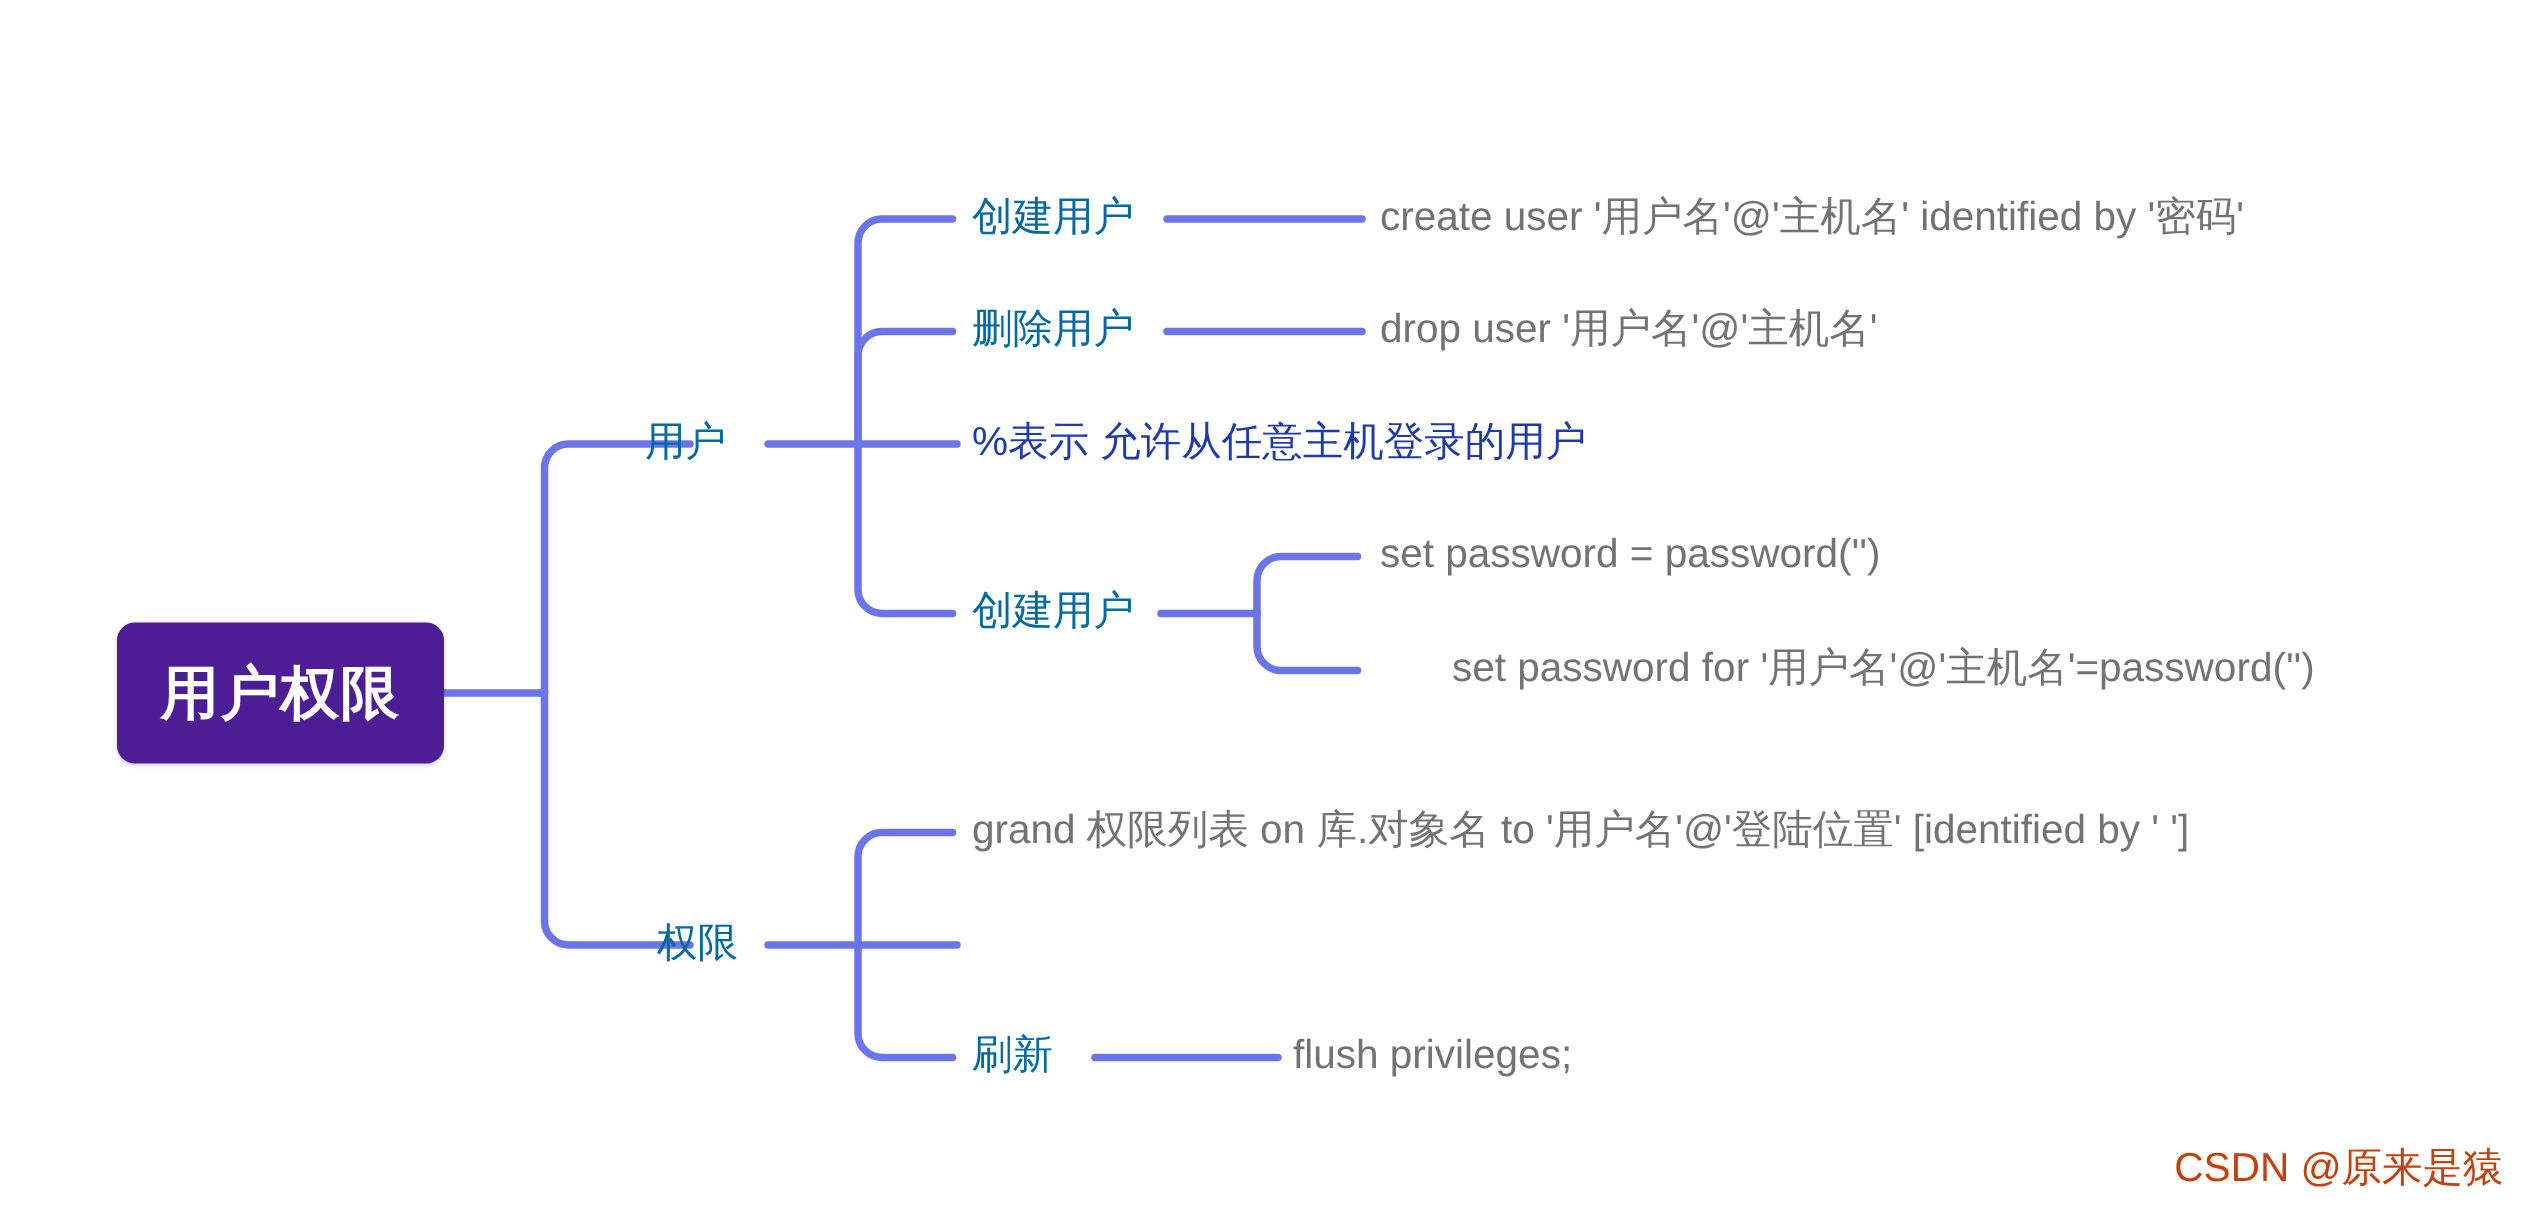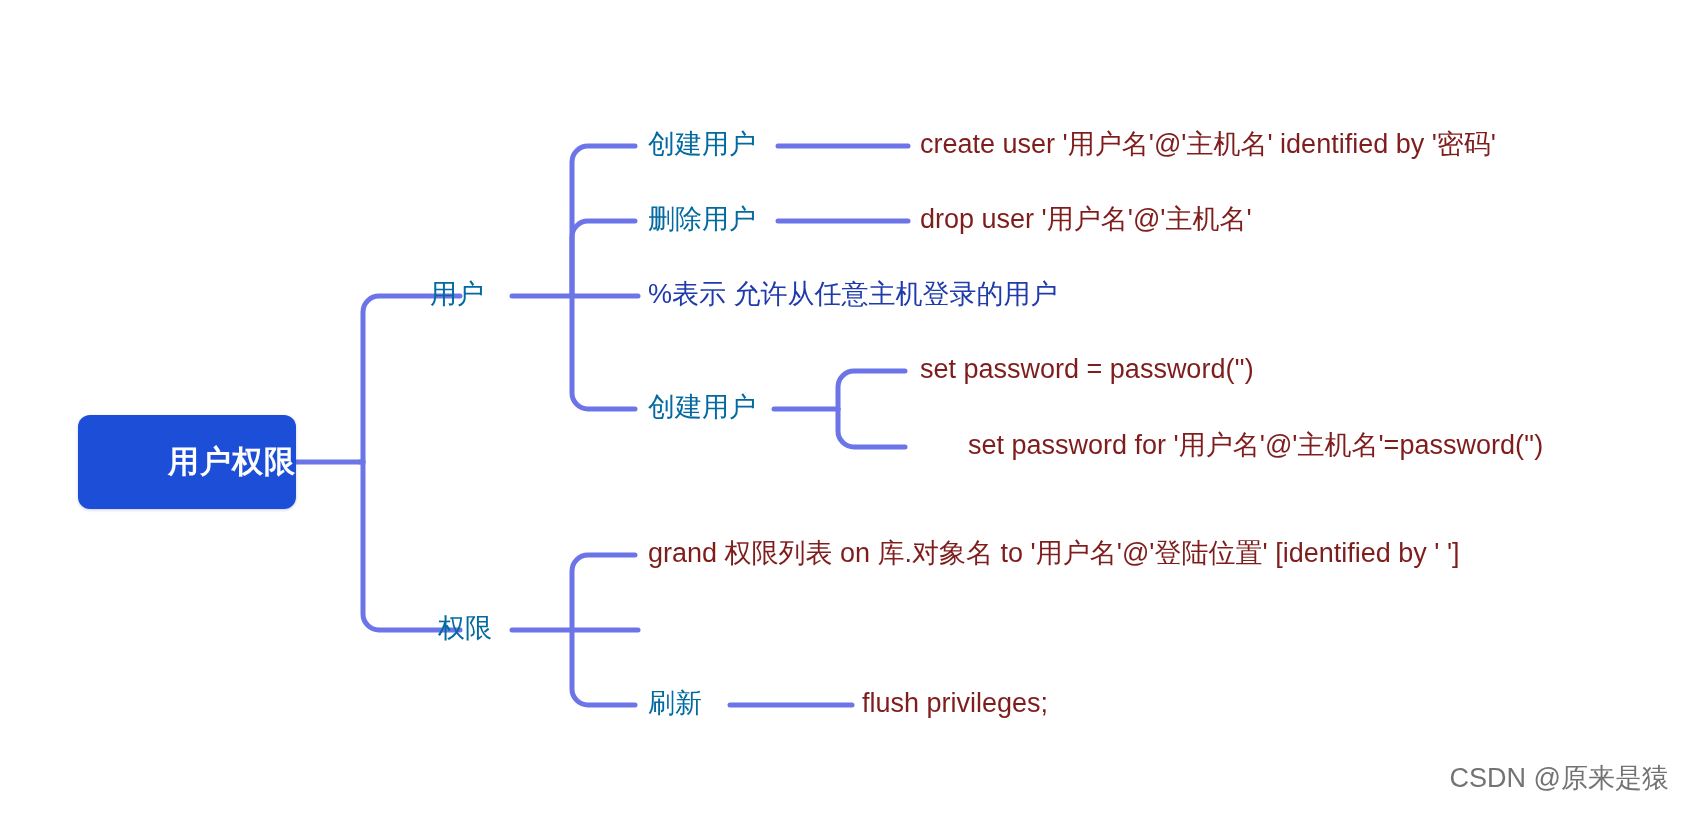--- a/index.html
+++ b/index.html
@@ -27,55 +27,55 @@
     left: 0; top: 0;
     width: 1697px;
     height: 820px;
     pointer-events: none;
   }
 
   .root-node {
     position: absolute;
     display: flex;
     align-items: center;
-    justify-content: flex-end;
-    background: #1d4ed8;
+    justify-content: center;
+    background: #4c1d95;
     color: #ffffff;
     border-radius: 12px;
     font-weight: bold;
-    font-size: 31px;
+    font-size: 39px;
     letter-spacing: 1px;
     box-shadow: 0 1px 3px rgba(40,50,160,0.25);
   }
 
   .node-label {
     position: absolute;
     color: #0369a1;
     font-size: 27px;
     white-space: nowrap;
     line-height: 1;
   }
 
   .leaf-text {
     position: absolute;
-    color: #7f1d1d;
+    color: #737373;
     font-size: 27px;
     white-space: nowrap;
     line-height: 1;
   }
 
   .leaf-text.accent {
     color: #1f3bab;
   }
 
   .watermark {
     position: absolute;
     right: 28px;
     bottom: 28px;
-    color: #737373;
+    color: #c2410c;
     font-size: 27px;
     white-space: nowrap;
     line-height: 1;
     user-select: none;
   }
 </style>
 </head>
 <body>
 
 <div id="canvas">

